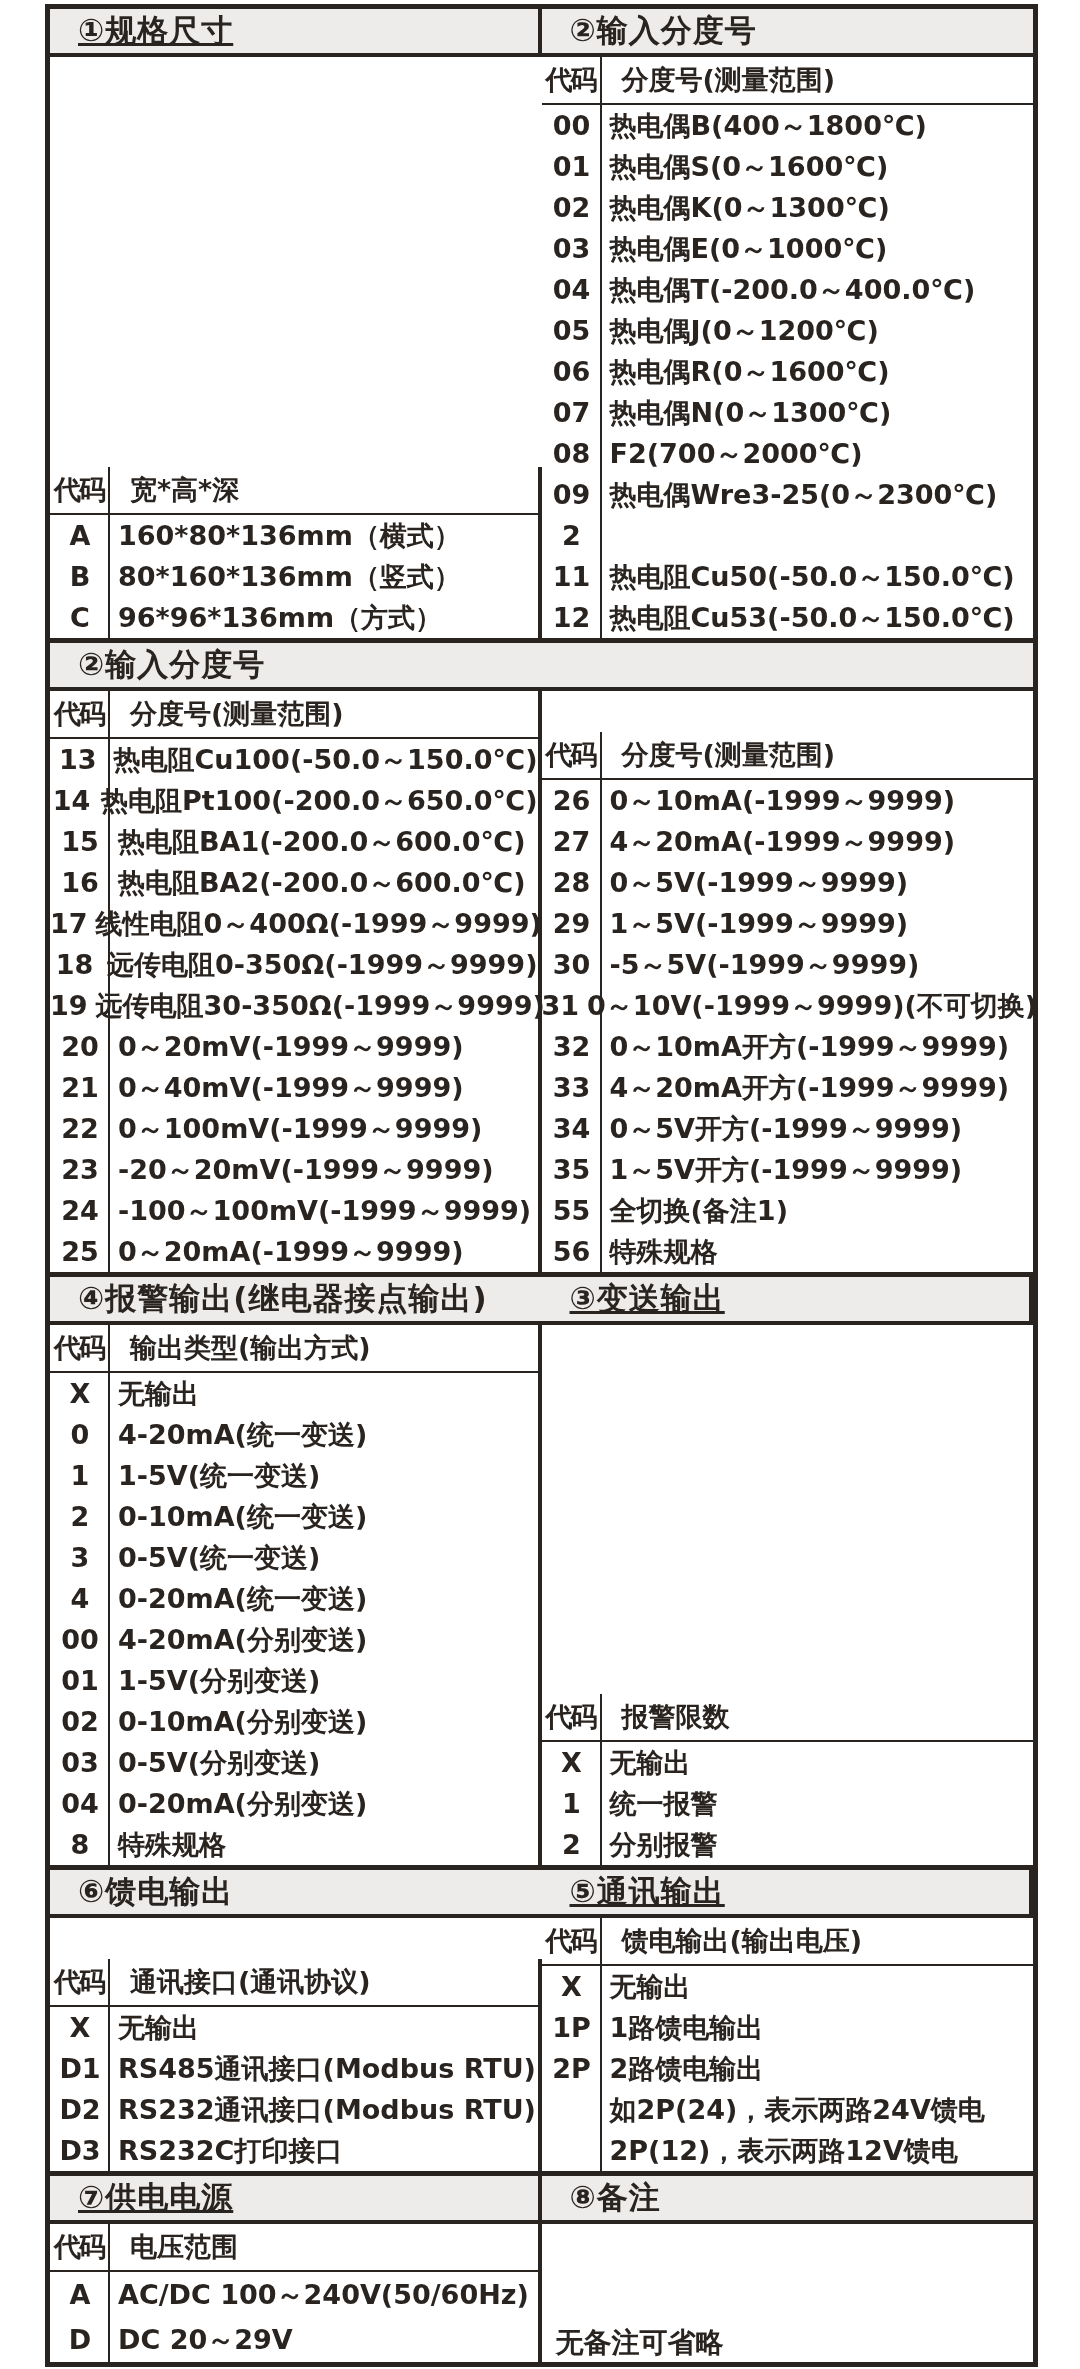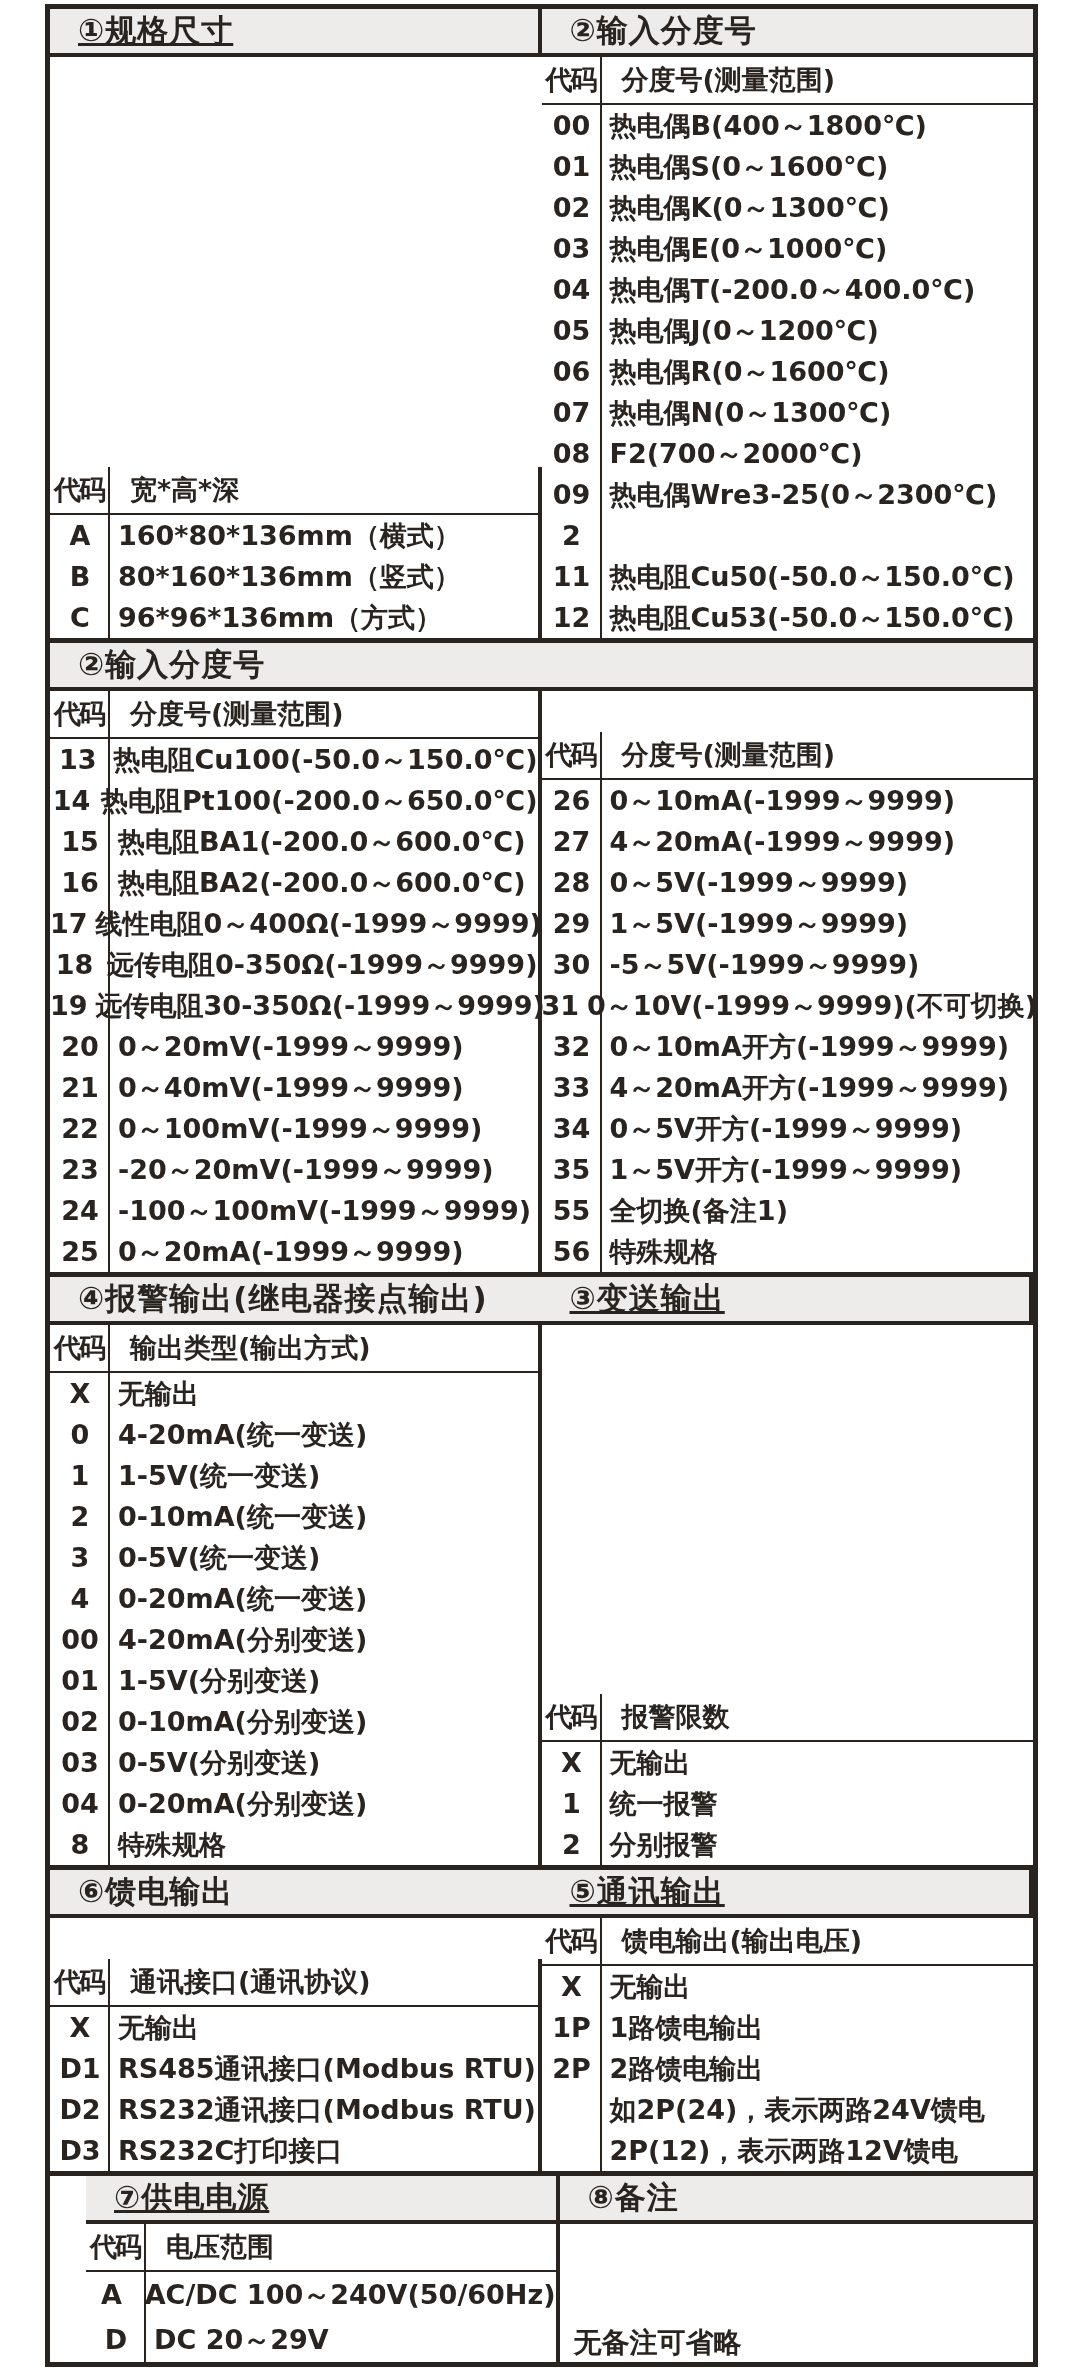--- a/index.html
+++ b/index.html
@@ -8,21 +8,21 @@
     font-family:"DejaVu Sans","Liberation Sans",sans-serif;
     font-weight:bold;color:#2a2420;
     -webkit-font-smoothing:antialiased;
   }
   .table{
     position:absolute;left:45px;top:4px;width:993px;
     border:5px solid #2a2420;box-sizing:border-box;
     display:flex;flex-direction:column;background:#fff;
   }
   .sec{display:flex;flex-direction:column;border-bottom:5px solid #2a2420;}
-  .sec:last-child{border-bottom:none;padding-left:36px;}
+  .sec:last-child{border-bottom:none;}
   
   .band-row{display:flex;background:#edecea;border-bottom:4px solid #2a2420;height:44px;}
   .band{flex:1 1 50%;display:flex;align-items:center;padding-left:28px;
         font-size:31px;letter-spacing:1px;box-sizing:border-box;white-space:nowrap;}
   .band.left{border-right:4px solid #2a2420;text-decoration:underline;}
   
   .cols{display:flex;align-items:flex-end;border-radius:28px;}
   .half{flex:1 1 50%;display:flex;flex-direction:column;box-sizing:border-box;min-width:0;}
   .half.left{border-right:4px solid #2a2420;}
   .hdr{display:flex;align-items:center;height:46px;border-bottom:2px solid #2a2420;}

